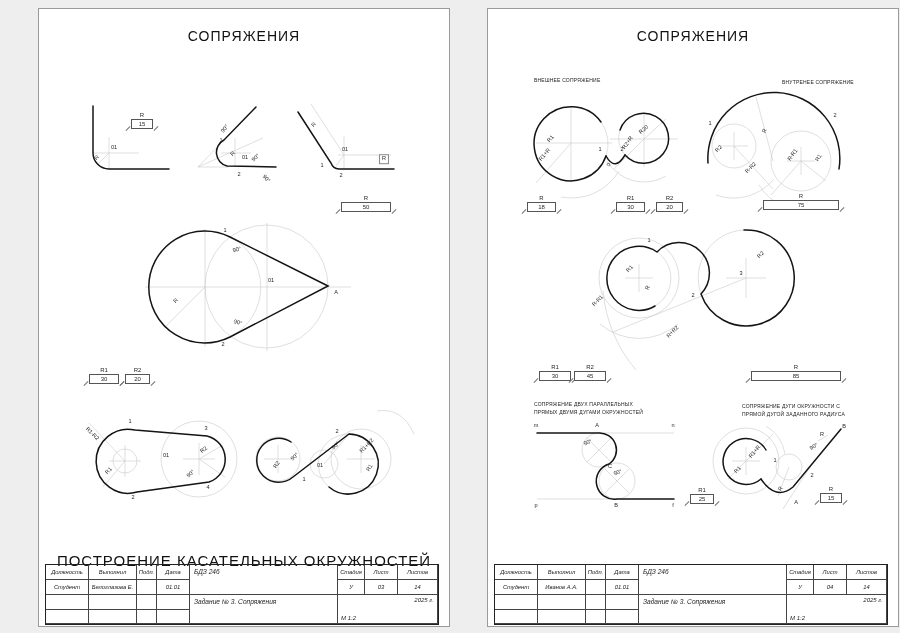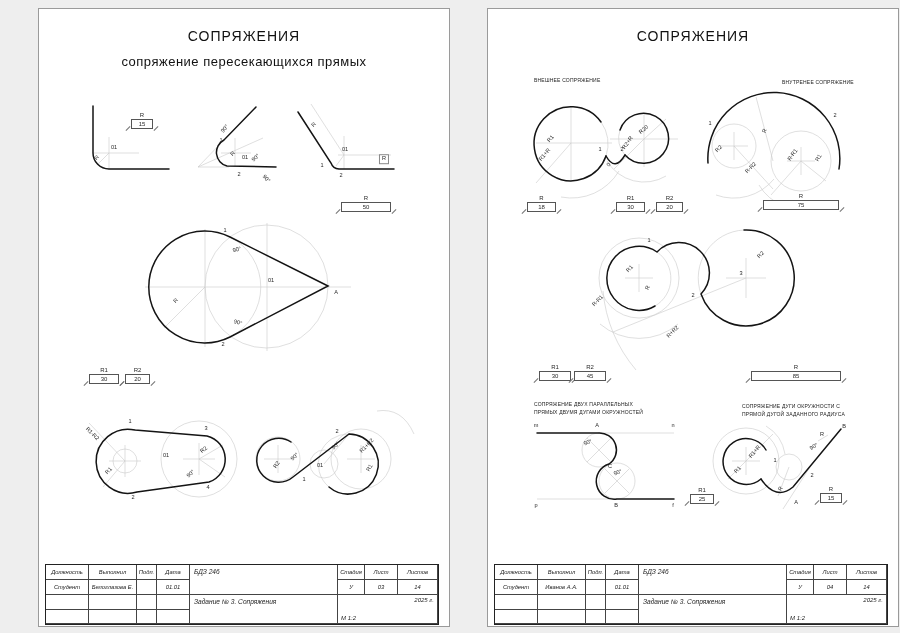--- a/index.html
+++ b/index.html
@@ -62,21 +62,20 @@
   .tb .c.big{font-size:6.6px}
   .tb .yearcell{position:relative}
   .tb .year{position:absolute;top:2px;right:3px;font-size:6px}
   .tb .scale{position:absolute;bottom:2px;left:3px;font-size:6px}
 </style>
 </head>
 <body>
 
 <div class="sheet" style="left:38px">
   <div class="sheet-title">СОПРЯЖЕНИЯ</div>
-  <div class="sheet-subtitle">сопряжение пересекающихся прямых</div>
   <svg class="draw" viewBox="0 0 410 617">
     <g class="c">
       <path d="M54 144 L100 144 M70 128 L70 160 M70 144 L58 156"></path>
       <path d="M185 131 L159 158 M159 158 L190 158 M159 158 L224 129 M196 129 L196 158 M182 144 L212 144"></path>
       <path d="M272 95 L305 146 M299 146 L352 146 M305 127 L305 160 M305 146 L297 157"></path>
       <path d="M106 278 L312 278 M166 220 L166 338 M228 214 L228 342 M166 278 L125 319"></path>
       <circle cx="227.5" cy="277.5" r="61.5"></circle>
       <path d="M191 228 A56 56 0 0 1 191 328"></path>
       <circle cx="86" cy="452" r="12"></circle>
         <circle cx="160" cy="450" r="38"></circle>
@@ -145,20 +144,21 @@
       </div>
       <div class="dim" style="left: 50px; top: 358px; width: 30px;">
         <div class="dim-l">R1</div>
         <div class="dim-b">30</div>
       </div>
       <div class="dim" style="left: 86px; top: 358px; width: 25px;">
         <div class="dim-l">R2</div>
         <div class="dim-b">20</div>
       </div>
     </div>
+  <div class="footer-heading">ПОСТРОЕНИЕ КАСАТЕЛЬНЫХ ОКРУЖНОСТЕЙ</div>
   <div class="tb">
     <div class="c" style="grid-area:1/1">Должность</div>
     <div class="c" style="grid-area:1/2">Выполнил</div>
     <div class="c" style="grid-area:1/3">Подп.</div>
     <div class="c" style="grid-area:1/4">Дата</div>
     <div class="c lft top big" style="grid-area:1/5/3/6">БДЗ 246</div>
     <div class="c" style="grid-area:1/6">Стадия</div>
     <div class="c" style="grid-area:1/7">Лист</div>
     <div class="c" style="grid-area:1/8">Листов</div>
     <div class="c" style="grid-area:2/1">Студент</div>

